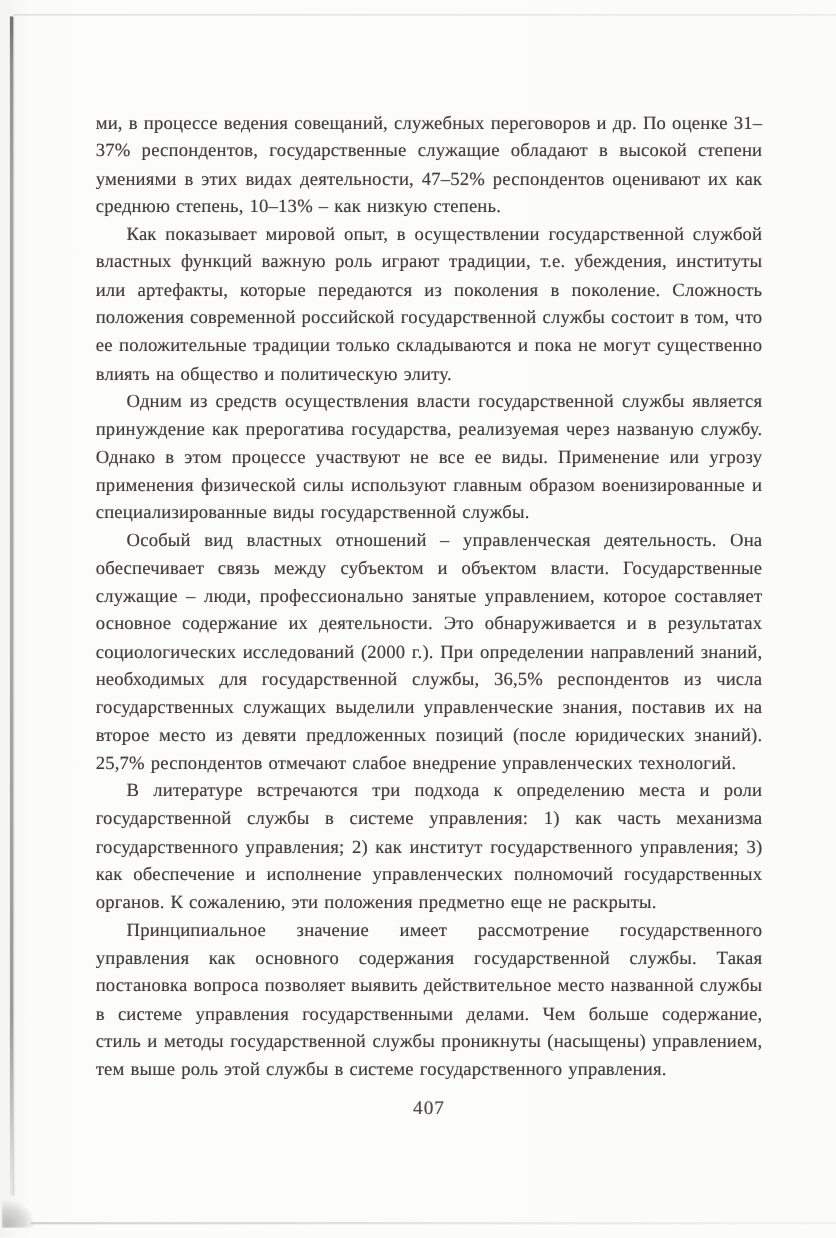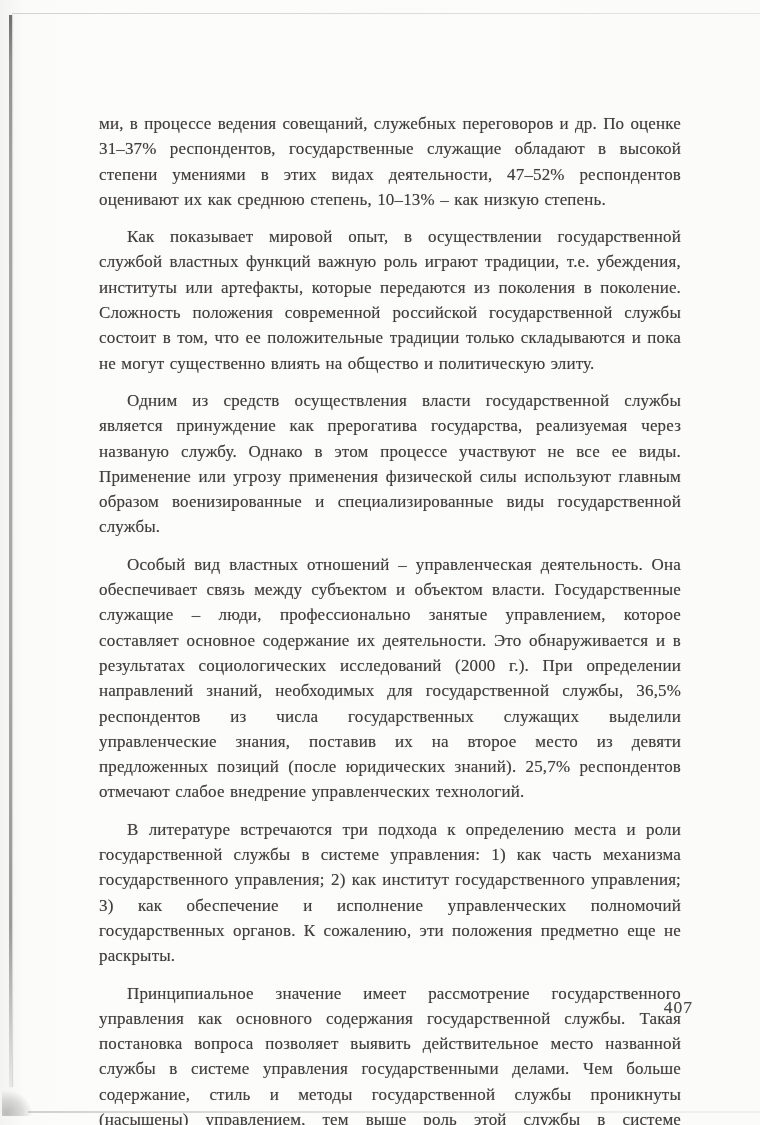--- a/index.html
+++ b/index.html
@@ -74,34 +74,34 @@
     width: 606px;
     font-size: 17px;
     line-height: 25.3px;
     color: #413e3b;
     text-align: justify;
     letter-spacing: 0.15px;
     word-spacing: 0.06em;
     text-shadow: 0 0 0.7px rgba(88, 84, 80, 0.55);
   }
   .text-block p {
-    margin: 12px;
+    margin: 0;
     padding: 0;
   }
   .text-block p.indent {
     text-indent: 28px;
   }
   .text-block .italic {
   }
   .page-number {
     position: absolute;
     left: 87px;
     top: 997px;
     width: 606px;
-    text-align: right;
+    text-align: center;
     font-size: 17.5px;
     color: #4c4946;
     letter-spacing: 1px;
     text-shadow: 0 0 0.7px rgba(100, 96, 92, 0.5);
   }
 </style>
 </head>
 <body>
 
 <div class="scan-page">

